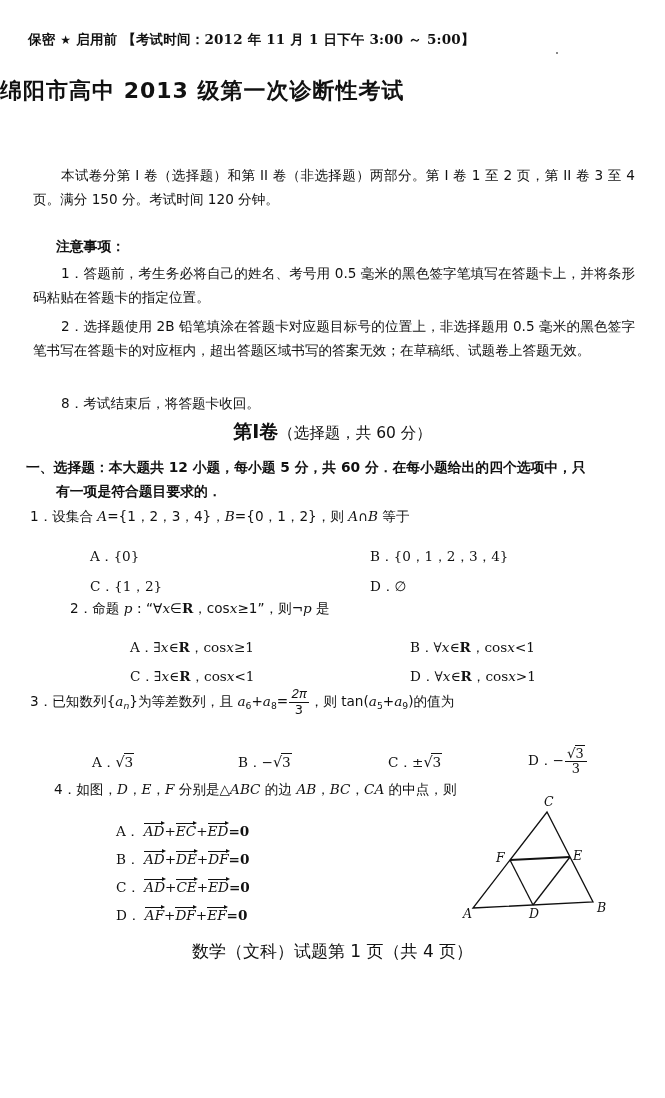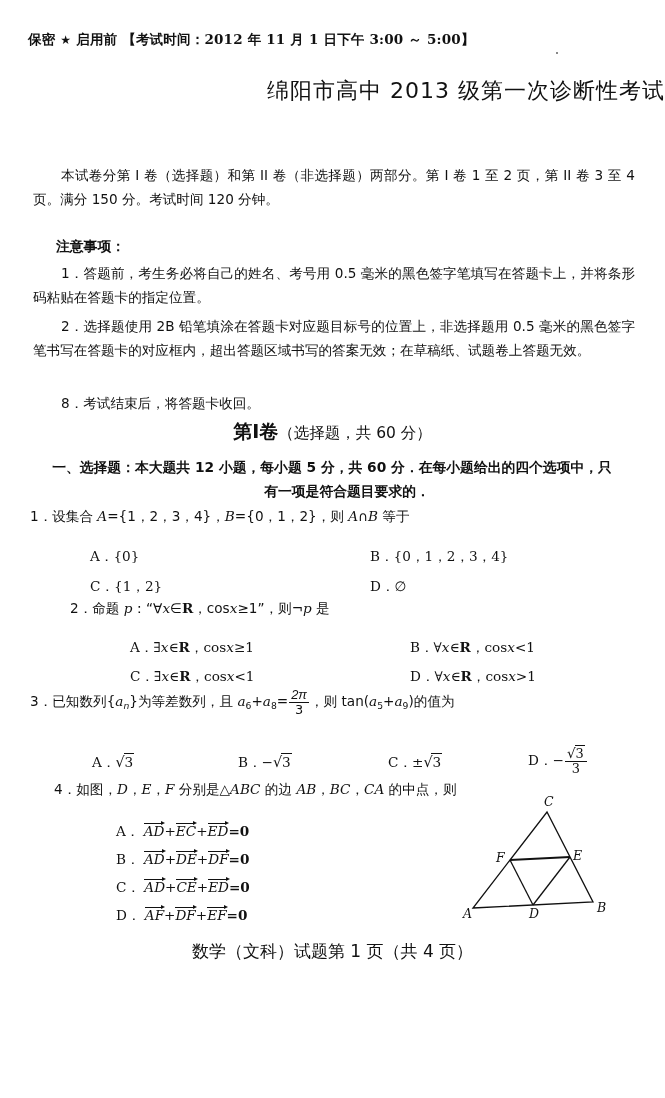--- a/index.html
+++ b/index.html
@@ -14,21 +14,21 @@
     font-family: "DejaVu Serif", "Liberation Serif", serif;
     color: #111;
     -webkit-font-smoothing: none;
   }
   .page {
     position: relative;
     width: 665px;
     height: 1098px;
     overflow: hidden;
   }
-  .ital { font-style: italic; font-family: Liberation Sans, sans-serif; }
+  .ital { font-style: italic; font-family: Liberation Mono, monospace; }
   .bold { font-weight: bold; }
 
   
   .secret-line {
     position: absolute;
     left: 28px;
     top: 31px;
     font-size: 13.5px;
     font-weight: bold;
     letter-spacing: .2px;
@@ -42,23 +42,23 @@
     left: 556px; top: 52px;
     width: 2px; height: 2px;
     background: #888;
   }
 
   
   .main-title {
     position: absolute;
     left: 0; right: 0;
     top: 76px;
-    text-align: right;
+    text-align: left;
     font-size: 22px;
-    font-weight: normal;
+    font-weight: bold;
     letter-spacing: 1px;
     font-family: "DejaVu Sans", "Liberation Sans", sans-serif;
   }
   .subject-title {
     position: absolute;
     left: 0; right: 0;
     top: 115px;
     text-align: center;
     font-size: 21px;
     font-weight: bold;
@@ -105,21 +105,20 @@
   }
 
   .section-head {
     position: absolute;
     left: 26px;
     width: 612px;
     font-size: 13.8px;
     font-weight: bold;
     line-height: 24px;
     font-family: "DejaVu Sans", "Liberation Sans", sans-serif;
-    text-align: center;
   }
   .section-head .hang { display: block; padding-left: 30px; }
 
   
   .q {
     position: absolute;
     left: 30px;
     width: 608px;
     font-size: 13.6px;
     font-family: "DejaVu Sans", "Liberation Sans", sans-serif;

